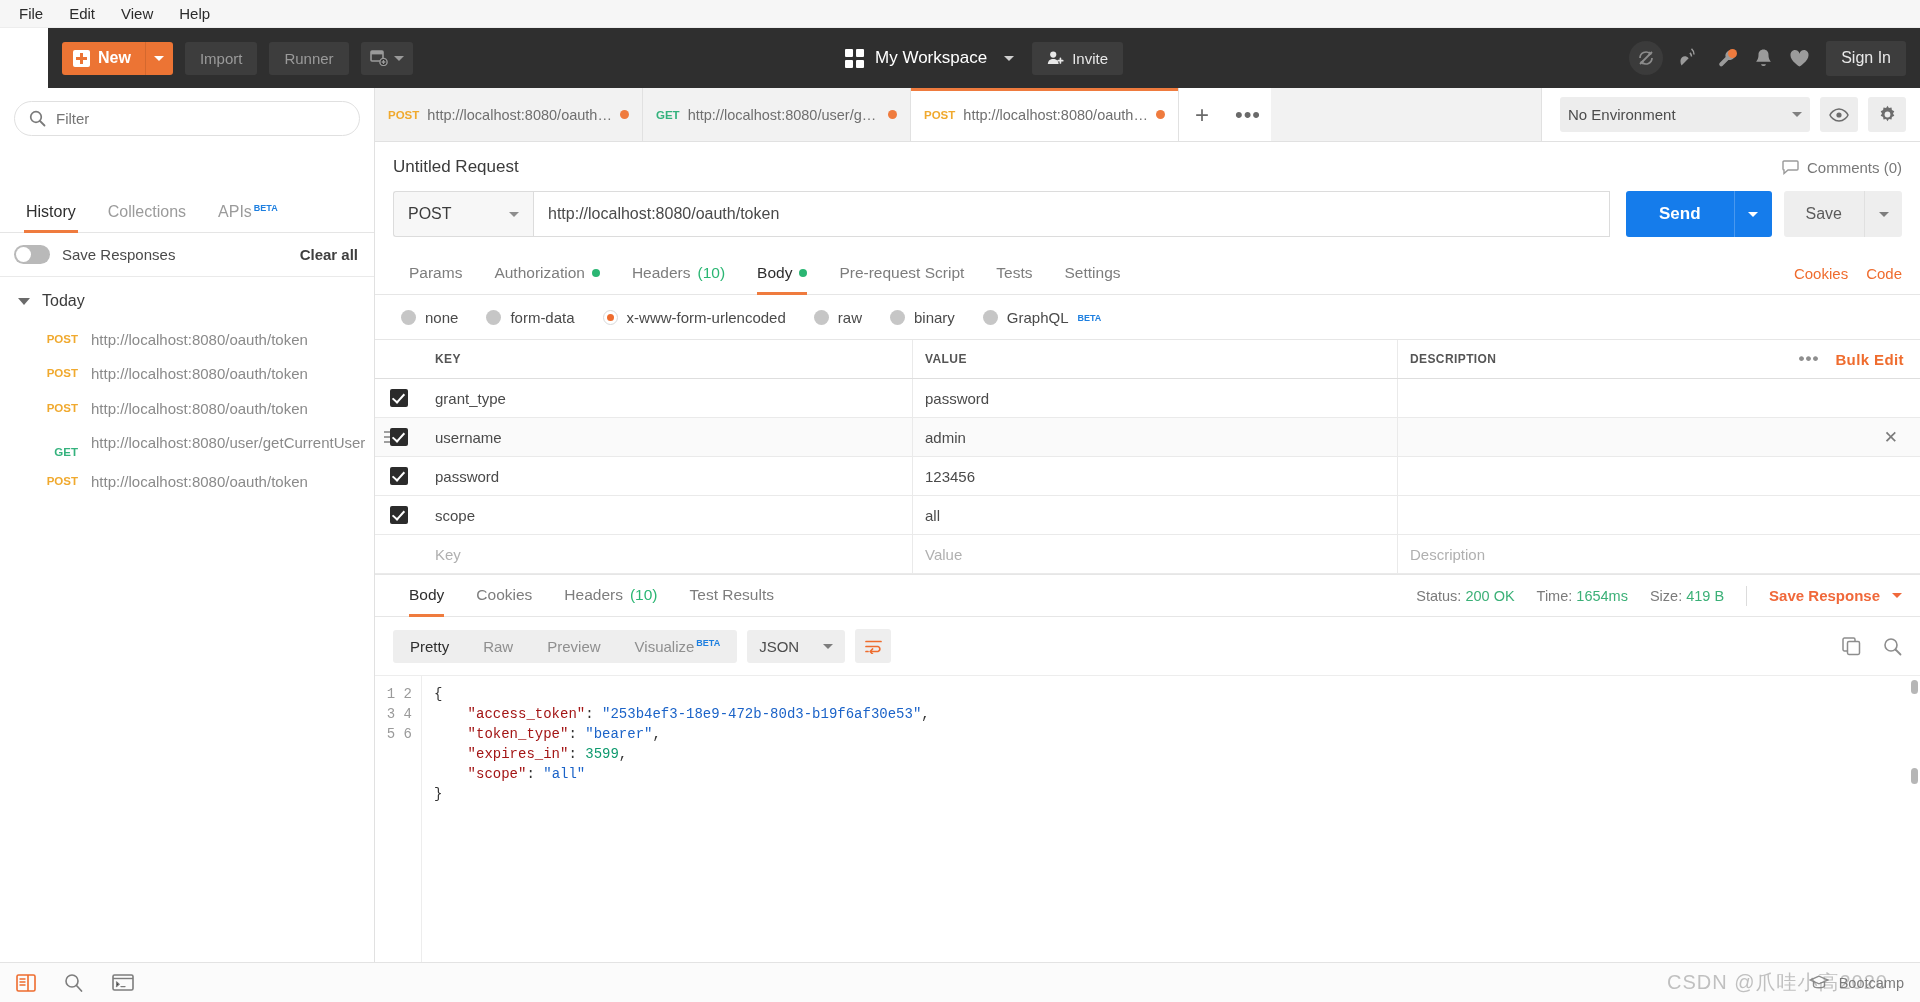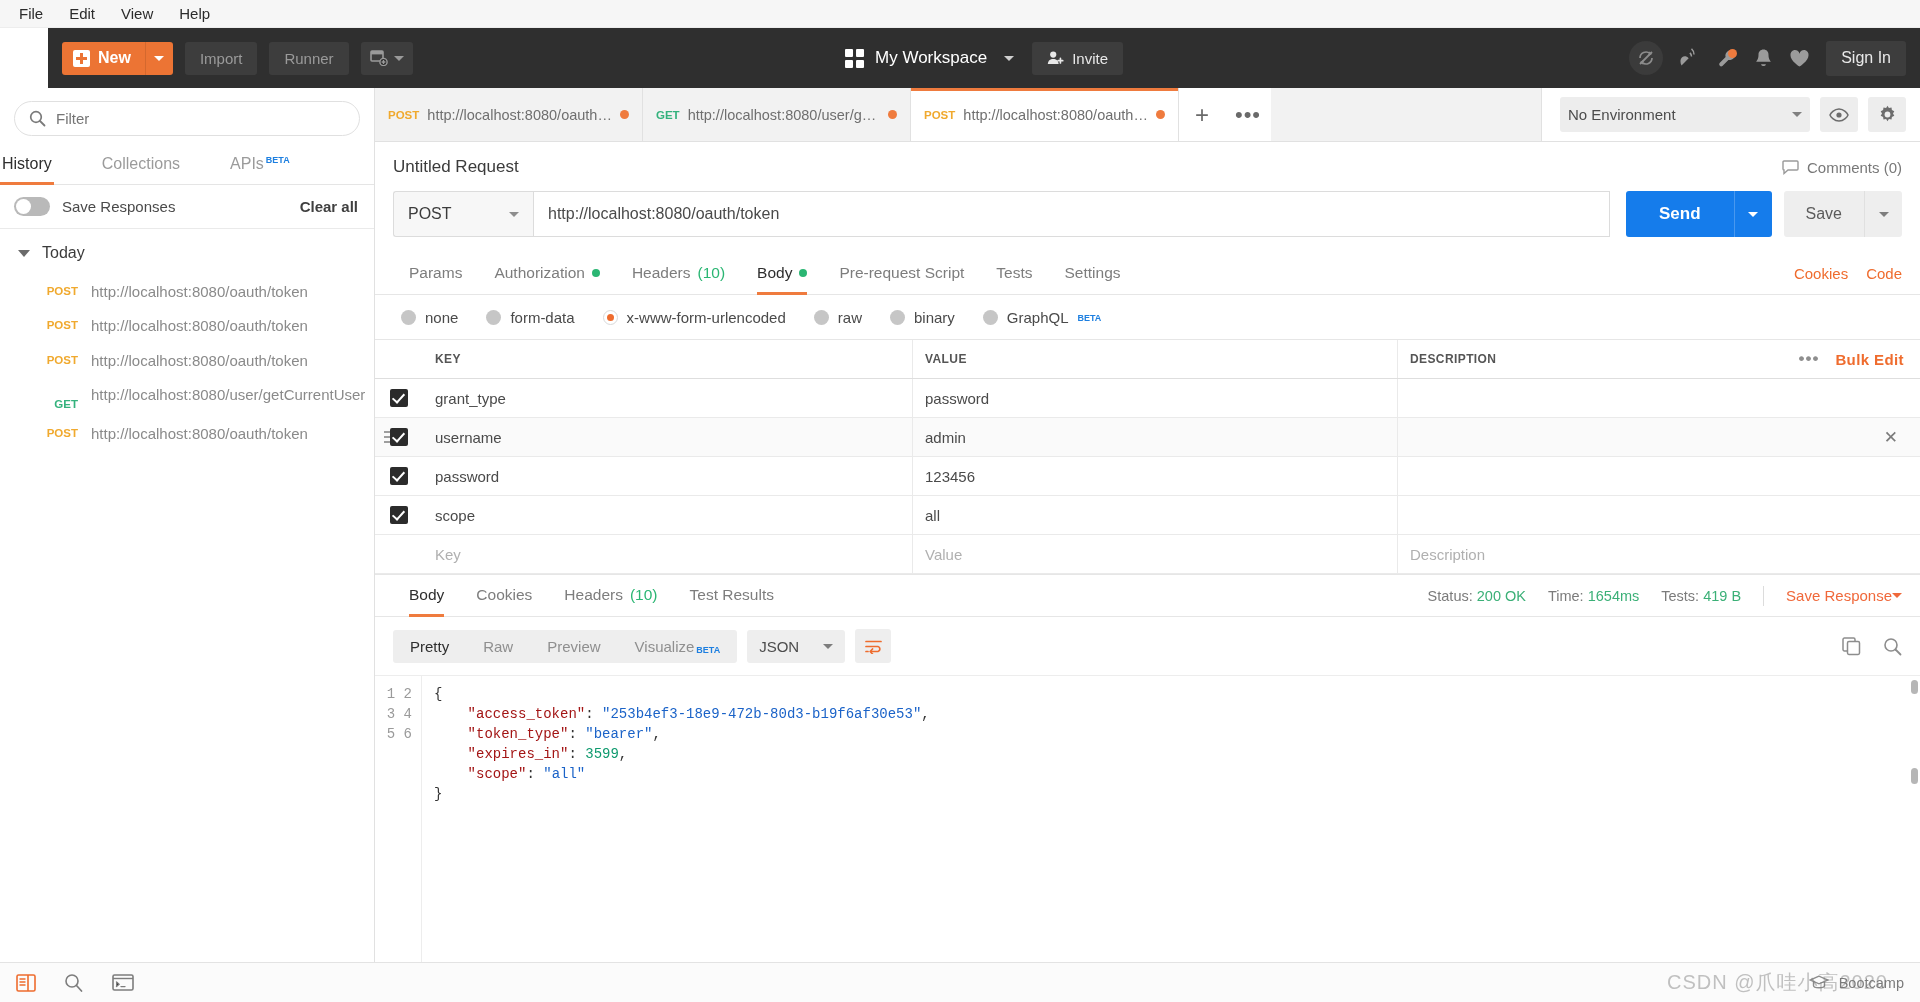--- a/index.html
+++ b/index.html
@@ -60,21 +60,21 @@
   .body { flex: 1; display: flex; min-height: 0; }
 
   
   .sidebar { width: 375px; flex: none; border-right: 1px solid #e1e1e1; display: flex;
              flex-direction: column; background: #fff; }
   .filter-wrap { padding: 13px 14px 11px 14px; }
   .filter-box { height: 35px; border: 1px solid #e0e0e0; border-radius: 18px;
                 display: flex; align-items: center; gap: 10px; padding: 0 14px; }
   .filter-box input { border: none; outline: none; font-size: 15px; color: #9a9a9a;
                       flex: 1; font-family: "Liberation Sans", sans-serif; background: transparent; }
-  .sb-tabs { display: flex; border-bottom: 1px solid #e5e5e5; padding: 0 0; gap: 46px; }
+  .sb-tabs { display: flex; border-bottom: 1px solid #e5e5e5; padding: 0 24px; gap: 28px; margin-top: 48px; }
   .sb-tab { font-size: 16px; color: #9b9b9b; padding: 8px 2px 11px; position: relative;
             display: flex; align-items: flex-start; gap: 2px; }
   .sb-tab.active { color: #2e2e2e; }
   .sb-tab.active::after { content: ""; position: absolute; left: 0; right: 0; bottom: -1px;
                           height: 3px; background: #ef7b3e; }
   .beta { font-size: 9px; color: #1d7fe0; font-weight: bold; vertical-align: super;
           line-height: 1; margin-top: 1px; }
   .saverow { display: flex; align-items: center; padding: 12px 16px 12px 14px;
              border-bottom: 1px solid #eaeaea; }
   .toggle { width: 36px; height: 19px; border-radius: 10px; background: #b9b9b9;
@@ -190,27 +190,27 @@
   .dots3 { color: #8e8e8e; font-size: 17px; letter-spacing: 1px; }
   .rowx { margin-left: auto; color: #7b7b7b; font-size: 17px; padding-right: 10px; }
 
   
   .resp-tabs { display: flex; align-items: center; padding: 0 18px; border-bottom: 1px solid #e6e6e6;
                border-top: 1px solid #e6e6e6; }
   .resp-meta { margin-left: auto; display: flex; align-items: center; gap: 22px; font-size: 14.5px;
                color: #7b7b7b; }
   .resp-meta b { color: #3bb077; font-weight: normal; }
   .sep-v { width: 1px; height: 20px; background: #dcdcdc; }
-  .savresp { color: #f0683a; font-weight: normal; font-size: 15px; display: flex;
-             align-items: center; gap: 0; }
+  .savresp { color: #f0683a; font-weight: bold; font-size: 15px; display: flex;
+             align-items: center; gap: 12px; }
 
   .viewbar { display: flex; align-items: center; gap: 10px; padding: 12px 18px 12px 18px; }
   .seg { display: flex; background: #eeeeee; border-radius: 3px; overflow: hidden; }
   .seg .s { font-size: 15px; color: #8f8f8f; padding: 8px 17px; display: flex;
-            align-items: flex-end; gap: 2px; }
+            align-items: flex-start; gap: 2px; }
   .seg .s.active { color: #2e2e2e; }
   .fmt-sel { background: #eeeeee; border-radius: 3px; display: flex; align-items: center;
              gap: 24px; padding: 8px 12px; font-size: 15px; color: #4c4c4c; }
   .wrap-btn { width: 36px; height: 34px; background: #eeeeee; border-radius: 3px;
               display: flex; align-items: center; justify-content: center; }
   .viewbar .right { margin-left: auto; display: flex; align-items: center; gap: 22px; color: #6f6f6f; }
 
   .code { flex: 1; display: flex; position: relative; border-top: 1px solid #ededed; min-height: 0;
           overflow: hidden; }
   .gutter { width: 46px; flex: none; text-align: right; padding: 8px 9px 0 0;
@@ -595,21 +595,21 @@
         <div class="resp-meta">
           <span>
             <span>Status:</span>
             <b>200 OK</b>
           </span>
           <span>
             <span>Time:</span>
             <b>1654ms</b>
           </span>
           <span>
-            <span>Tests:</span>
+            <span>Size:</span>
             <b>419 B</b>
           </span>
           <span class="sep-v"></span>
           <span class="savresp">
             <span>Save Response</span>
             <span class="caret-d"></span>
           </span>
         </div>
       </div>
 

